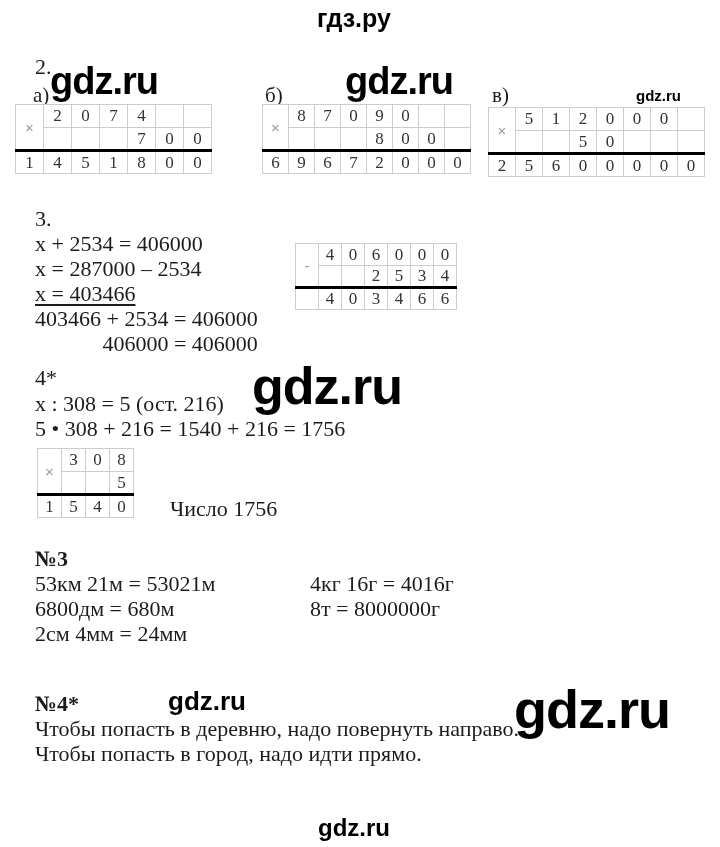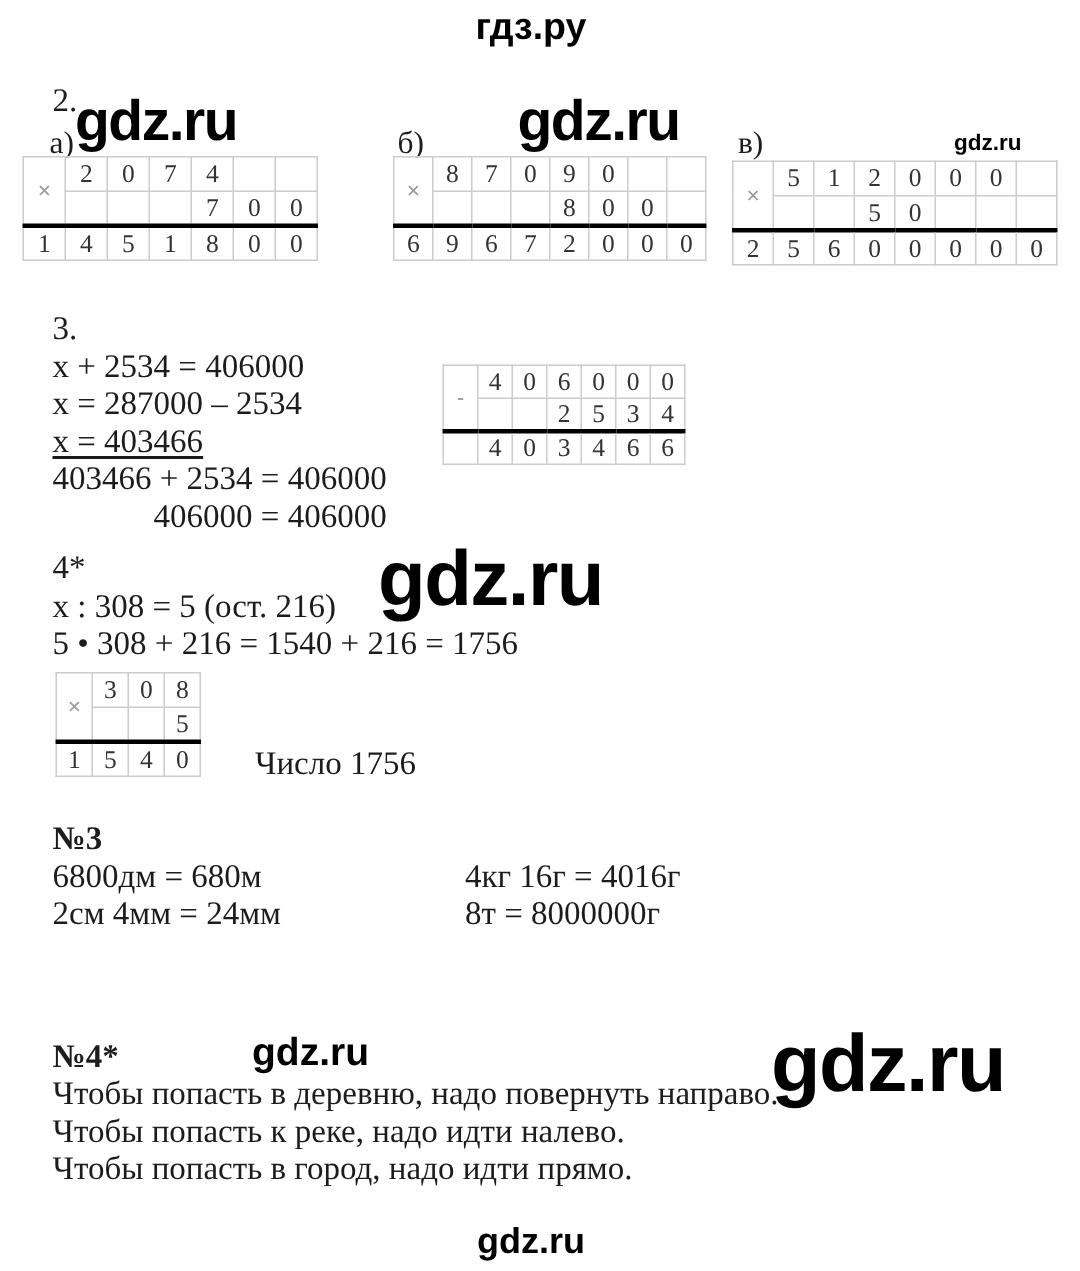--- a/index.html
+++ b/index.html
@@ -233,30 +233,30 @@
           <td>4</td>
           <td>0</td>
         </tr>
       </tbody>
     </table>
   </div>
 <div class="abs answer-note" style="left:170px; top:496px;">Число 1756</div>
 
 <div class="abs tasknum bold" style="left:35px; top:546px;">№3</div>
 <div class="abs convs" style="left:35px; top:571px;">
+  <div>53км 21м = 53021м</div>
   <div>6800дм = 680м</div>
   <div>2см 4мм = 24мм</div>
 </div>
 <div class="abs convs" style="left:310px; top:571px;">
   <div>4кг 16г = 4016г</div>
   <div>8т = 8000000г</div>
 </div>
 
 <div class="abs tasknum bold" style="left:35px; top:691px;">№4*</div>
 <div class="abs wm wm-n4-small">gdz.ru</div>
 <div class="abs wm wm-n4-big">gdz.ru</div>
 <div class="abs dirs" style="left:35px; top:716px;">
   <div>Чтобы попасть в деревню, надо повернуть направо.</div>
-  <div>Чтобы попасть к реке, надо идти налево.</div>
   <div>Чтобы попасть в город, надо идти прямо.</div>
 </div>
 
 <div class="abs center sans-b footer-brand">gdz.ru</div>
 
 </body></html>

